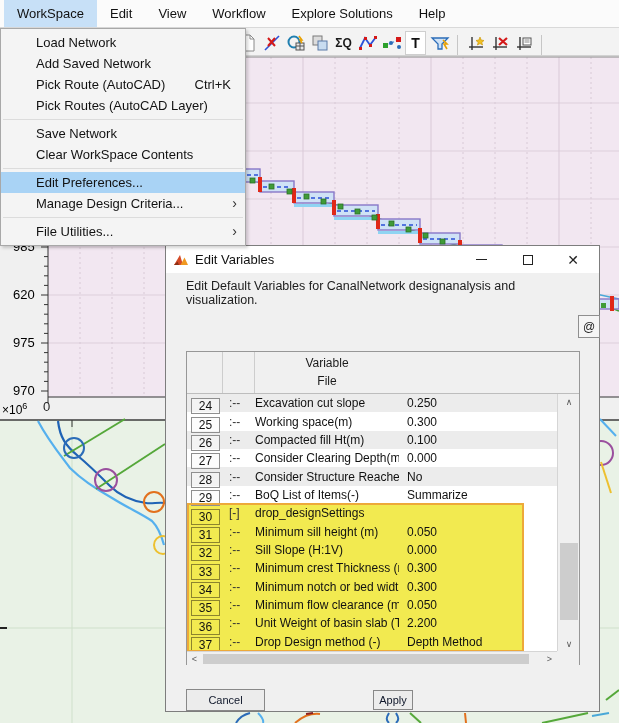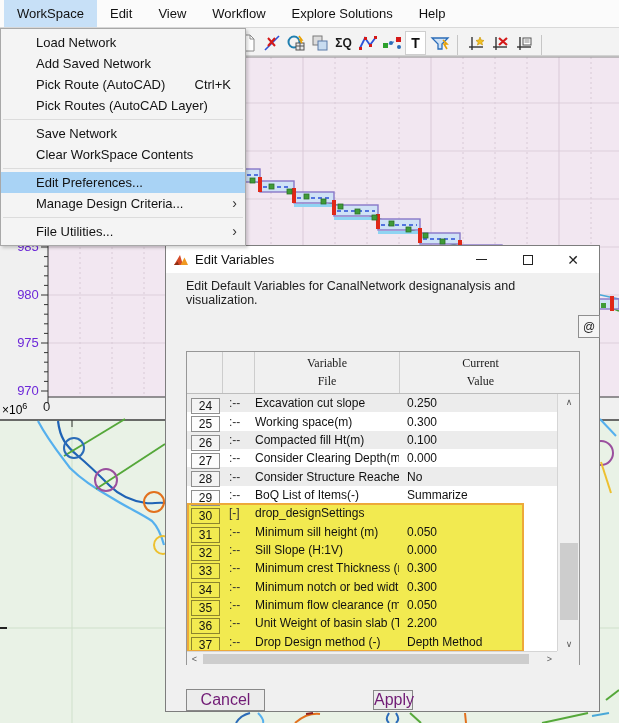--- a/index.html
+++ b/index.html
@@ -2,21 +2,21 @@
 <html><head>
 <meta charset="utf-8">
 <style>
   * { margin:0; padding:0; box-sizing:border-box; }
   html,body { background:#fff; }
   body { font-family:"Liberation Sans", sans-serif; }
   .screen { position:relative; width:619px; height:723px; overflow:hidden; background:#f0f0f0; }
 
   
   .bg { position:absolute; left:0; top:0; z-index:0; }
-  .ylab { position:absolute; width:30px; left:13px; text-align:center; font-size:13px; color:#6d28d9; z-index:1; }
+  .ylab { position:absolute; width:30px; left:13px; text-align:left; font-size:13px; color:#000000; z-index:1; }
   .yexp { position:absolute; left:2px; top:401px; font-size:12px; color:#000000; z-index:1; }
   .yexp sup { font-size:9px; }
   .xlab { position:absolute; left:43px; top:399px; font-size:13px; color:#262626; z-index:1; }
 
   
   .menubar { position:absolute; left:0; top:0; width:619px; height:28px; background:#fbfbfb; border-bottom:1px solid #d9d9d9; z-index:40; }
   .mb-items { display:flex; height:100%; align-items:stretch; padding-left:4px; }
   .mb-item { display:flex; align-items:center; padding:8px 13px; font-size:13px; color:#111; cursor:default; }
   .mb-item.active { background:#c7e0f7; }
 
@@ -45,49 +45,49 @@
   .ctl.min { left:298px; }
   .ctl.max { left:345px; }
   .ctl.cls { left:390px; font-size:14px; }
   .minglyph { display:block; width:11px; border-top:1px solid #222; }
   .maxglyph { display:block; width:10px; height:10px; border:1px solid #222; }
   .msg { position:absolute; left:20px; top:33px; width:400px; font-size:12.5px; color:#1c1c1c; }
   .atbtn { position:absolute; left:412px; top:69px; width:22px; height:23px; border:1px solid #8f8f8f; background:#f5f5f5; font-size:12px; color:#222; font-family:inherit; }
 
   
   .tbl { position:absolute; left:20px; top:105px; width:394px; height:314px; background:#fff; border:1px solid #979797; }
-  .thead { position:absolute; left:0; top:0; width:392px; height:42px; background:#f0f0f0; border-bottom:1px solid #bdbdbd; display:flex;font-family:Liberation Serif, serif; }
+  .thead { position:absolute; left:0; top:0; width:392px; height:42px; background:#f0f0f0; border-bottom:1px solid #bdbdbd; display:flex; }
   .hc { height:100%; font-size:12px; color:#1b1b1b; display:flex; flex-direction:column; justify-content:center; align-items:center; line-height:1.45; }
   .hc1 { width:35px; }
   .hc2 { width:32px; border-left:1px solid #cdcdcd; }
   .hc3 { width:145px; border-left:1px solid #cdcdcd; }
   .hc4 { width:162px; border-left:1px solid #cdcdcd; }
   .tbody { position:absolute; left:0; top:42px; width:370px; height:257px; background:#fff; overflow:hidden; }
   .trow { height:18.36px; display:flex; align-items:center; font-size:12px; color:#111; background:#fff; }
   .trow.shade { background:#ececec; }
   .trow.yel { background:linear-gradient(90deg,#f2ea50 0,#f2ea50 337px,#ffffff 337px); }
-  .c-num { width:35px; padding:1px 2px 1px 4px; height:100%; display:flex; align-items:flex-start;margin-top:6px; }
+  .c-num { width:35px; padding:1px 2px 1px 4px; height:100%; display:flex; align-items:flex-end;margin-top:6px; }
   .numbox { display:block; width:100%; text-align:center; border:1px solid #8f8f8f; background:rgba(250,250,250,0.55); font-size:12px; line-height:14px; height:16px; }
   .yel .numbox { border-color:#8c842e; background:transparent; }
   .c-sym { width:32px; padding-left:7px; color:#333; }
   .c-name { width:145px; padding-left:1px; white-space:nowrap; overflow:hidden; }
   .c-val { flex:1; padding-left:8px; white-space:nowrap; overflow:hidden; }
   .hl-outline { position:absolute; left:0; width:337px; border:2px solid #eda93a; pointer-events:none; }
   .vscroll { position:absolute; left:370px; top:42px; width:22px; height:257px; background:#f0f0f0; border-left:1px solid #d5d5d5; }
   .hscroll { position:absolute; left:0; top:299px; width:370px; height:14px; background:#f0f0f0; border-top:1px solid #d5d5d5; }
   .corner { position:absolute; left:370px; top:299px; width:22px; height:14px; background:#f0f0f0; }
   .sarrow { position:absolute; color:#5a5a5a; font-size:9px; display:flex; align-items:center; justify-content:center; }
   .sarrow.up { left:0; top:0; width:22px; height:15px; }
   .sarrow.down { left:0; bottom:0; width:22px; height:15px; }
   .sarrow.left { left:0; top:0; width:15px; height:14px; }
   .sarrow.right { right:0; top:0; width:15px; height:14px; }
   .vthumb { position:absolute; left:2px; width:18px; top:58%; height:30%; background:#cdcdcd; }
   .hthumb { position:absolute; top:2px; height:10px; left:16px; width:326px; background:#cdcdcd; }
 
-  .btn { position:absolute; background:#ececec; border:1px solid #888; font-size:16px; color:#701a75; font-family:inherit; }
+  .btn { position:absolute; background:#ececec; border:1px solid #888; font-size:11px; color:#0f172a; font-family:inherit; }
   .btn.cancel { left:20px; top:443px; width:79px; height:22px; }
   .btn.apply { left:207px; top:444px; width:40px; height:20px; }
 </style>
 </head>
 <body>
 
 <div class="screen">
 
   <svg class="bg" width="619" height="723" viewBox="0 0 619 723">
 
@@ -253,21 +253,21 @@
         <path d="M396,713 C399,718 399,720 396,723" stroke="#2b6cb8"></path>
         <path d="M410,713 L421,723" stroke="#55a83a"></path>
         <path d="M465,713 L466,723" stroke="#e2711d"></path>
         <path d="M542,723 L588,713" stroke="#55a83a"></path>
         <path d="M592,716 L609,713" stroke="#49a8d8"></path>
       </g>
     </g>
   </svg>
 
   <div class="ylab" style="top:239px">985</div>
-  <div class="ylab" style="top:287px">980</div>
+  <div class="ylab" style="top:287px">620</div>
   <div class="ylab" style="top:335px">975</div>
   <div class="ylab" style="top:383px">970</div>
   <div class="yexp"><span>×10</span><sup>6</sup></div>
   <div class="xlab">0</div>
 
   <div class="menubar">
     <div class="mb-items">
         <div class="mb-item active">WorkSpace</div>
         <div class="mb-item">Edit</div>
         <div class="mb-item">View</div>
@@ -416,24 +416,20 @@
     <button class="atbtn">@</button>
 
     <div class="tbl">
       <div class="thead">
         <div class="hc hc1"></div>
         <div class="hc hc2"></div>
         <div class="hc hc3">
           <div>Variable</div>
           <div>File</div>
         </div>
-        <div class="hc hc4">
-          <div>Current</div>
-          <div>Value</div>
-        </div>
       </div>
       <div class="tbody">
           <div class="trow shade">
             <div class="c-num">
               <span class="numbox">24</span>
             </div>
             <div class="c-sym">:--</div>
             <div class="c-name">Excavation cut slope</div>
             <div class="c-val">0.250</div>
           </div>

